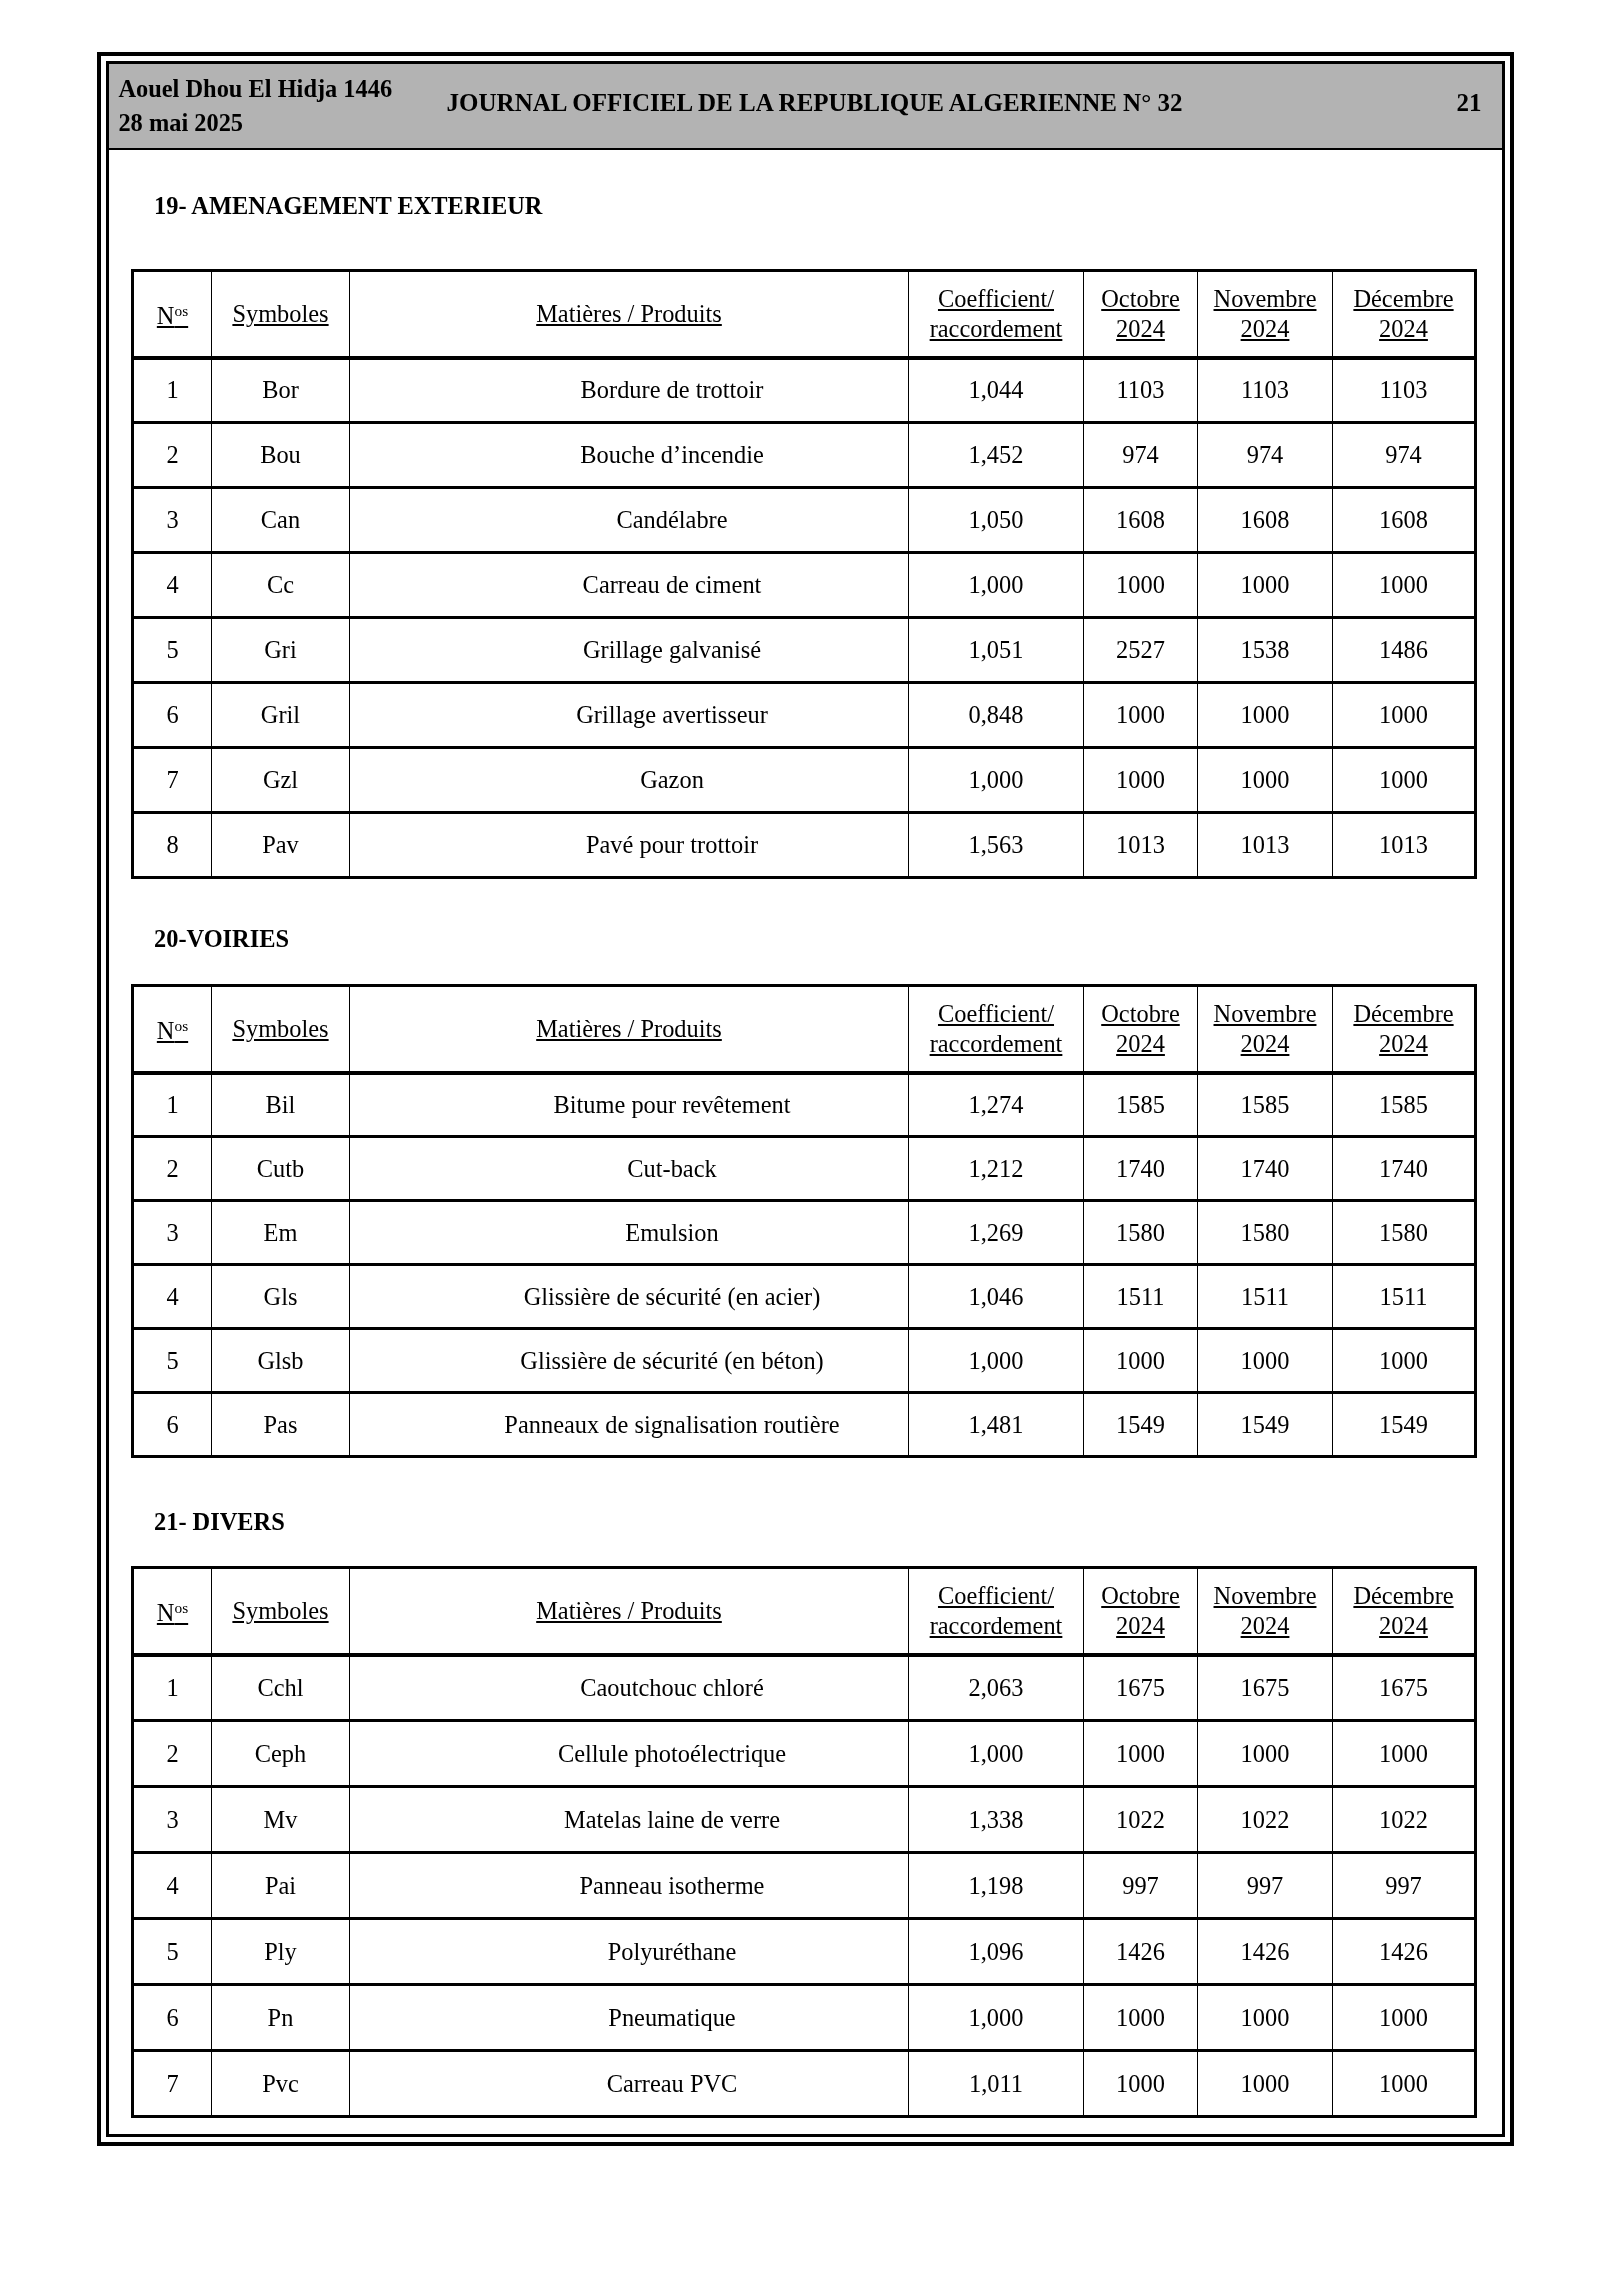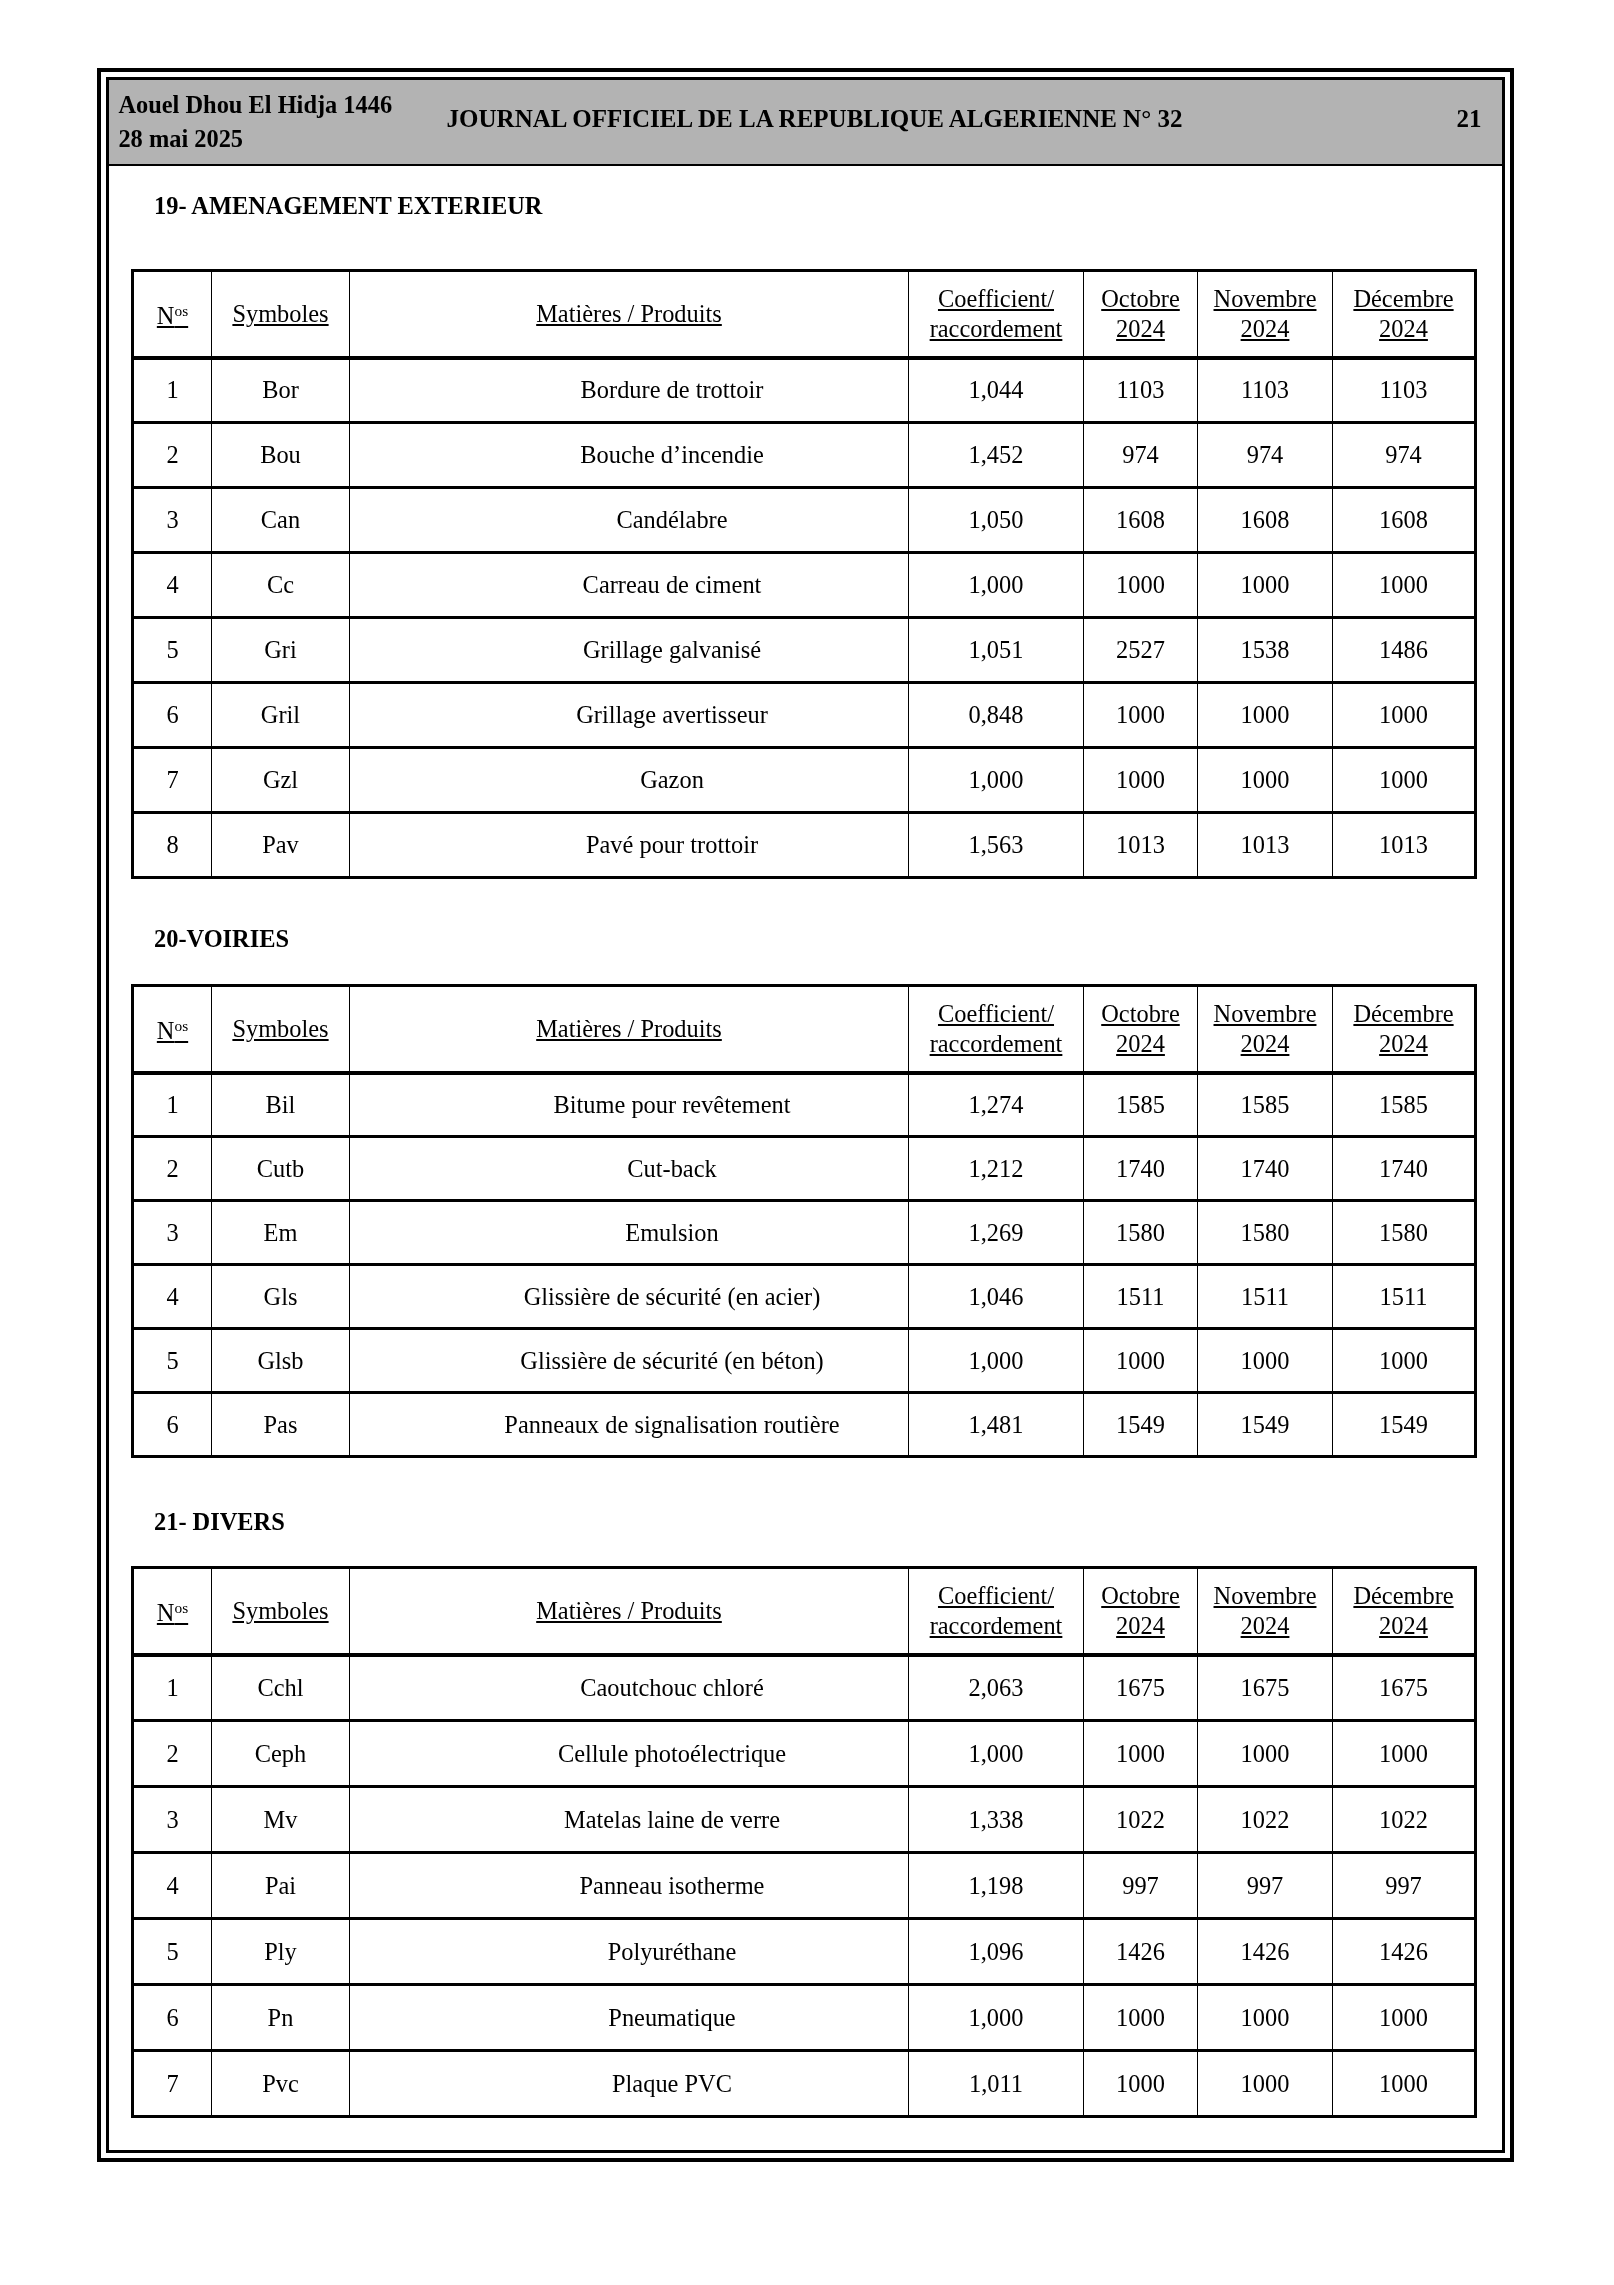--- a/index.html
+++ b/index.html
@@ -1,19 +1,19 @@
 <!DOCTYPE html>
 <html style="font-size:14.5px"><head>
 <meta charset="utf-8">
 <style>
   html, body { margin: 0; padding: 0; background: #ffffff; }
   body { width: 1615px; height: 2285px; position: relative; font-family: "Liberation Serif", "DejaVu Serif", serif; color: #000; }
 
   .frame-outer {
-    position: absolute; left: 97px; top: 68px; width: 1417px; height: 2094px;
+    position: absolute; left: 97px; top: 52px; width: 1417px; height: 2094px;
     border: 4.5px solid #000; box-sizing: border-box;
   }
   .frame-inner {
     position: absolute; left: 5.4px; top: 5.4px; right: 5.4px; bottom: 5.4px;
     border: 3.6px solid #000; box-sizing: border-box;
   }
   .header-band {
     position: absolute; left: 0; top: 0; right: 0; height: 86px;
     background: #b3b3b3; border-bottom: 2.7px solid #000; box-sizing: border-box;
   }
@@ -360,21 +360,21 @@
         <td>Pn</td>
         <td class="prod">Pneumatique</td>
         <td>1,000</td>
         <td>1000</td>
         <td>1000</td>
         <td>1000</td>
       </tr>
       <tr style="height: 66px;">
         <td>7</td>
         <td>Pvc</td>
-        <td class="prod">Plaque PVC</td>
+        <td class="prod">Carreau PVC</td>
         <td>1,011</td>
         <td>1000</td>
         <td>1000</td>
         <td>1000</td>
       </tr>
     </tbody>
 </table>
 
 
 </body></html>

